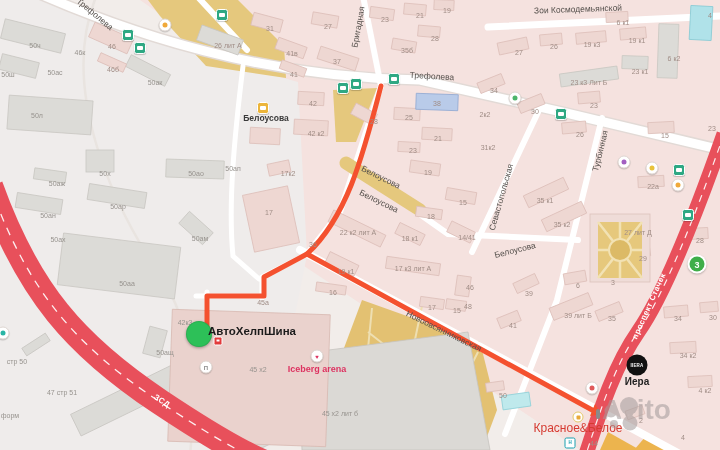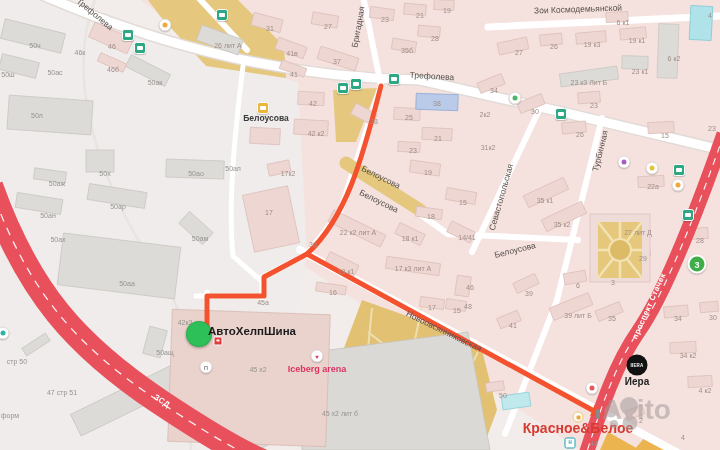--- a/index.html
+++ b/index.html
@@ -6,21 +6,21 @@
   #stage{position:relative;width:720px;height:450px;overflow:hidden;
          font-family:"Liberation Sans",sans-serif;background:#f2edea;}
   #stage svg{position:absolute;left:0;top:0;}
   .lbl{position:absolute;white-space:nowrap;transform:translate(-50%,-50%);pointer-events:none;}
   .l-st{font-size:8.5px;color:#55504c;}
   .l-stw{font-size:8px;color:#fff;font-weight:bold;letter-spacing:.4px;}
   .l-num{font-size:7px;color:#a08d86;}
   .l-numg{font-size:7px;color:#97938e;}
   .l-title{font-size:11.5px;font-weight:bold;color:#1b1b1b;}
   .l-red{font-size:9px;font-weight:bold;color:#dd3260;}
-  .l-red2{font-size:14px;font-weight:bold;color:#d63a31;}
+  .l-red2{font-size:12px;font-weight:normal;color:#d63a31;}
   .l-dark{font-size:10px;font-weight:bold;color:#222;}
   .l-ros{font-size:8.5px;font-weight:bold;color:#3a3a3a;}
   .ic{position:absolute;transform:translate(-50%,-50%);}
   .ic-transit,.ic-fuel{width:10px;height:10px;border-radius:2.5px;border:1px solid #fff;
       box-shadow:0 1px 1px rgba(0,0,0,.2);}
   .ic-transit{background:#2ea883;}
   .ic-fuel{background:#ecb53b;}
   .ic-transit::after,.ic-fuel::after{content:"";position:absolute;left:2px;top:2.5px;width:6px;height:4px;
       background:#fff;border-radius:1px;}
   .ic-poi,.ic-glyph{width:11px;height:11px;background:#fff;border-radius:50%;

